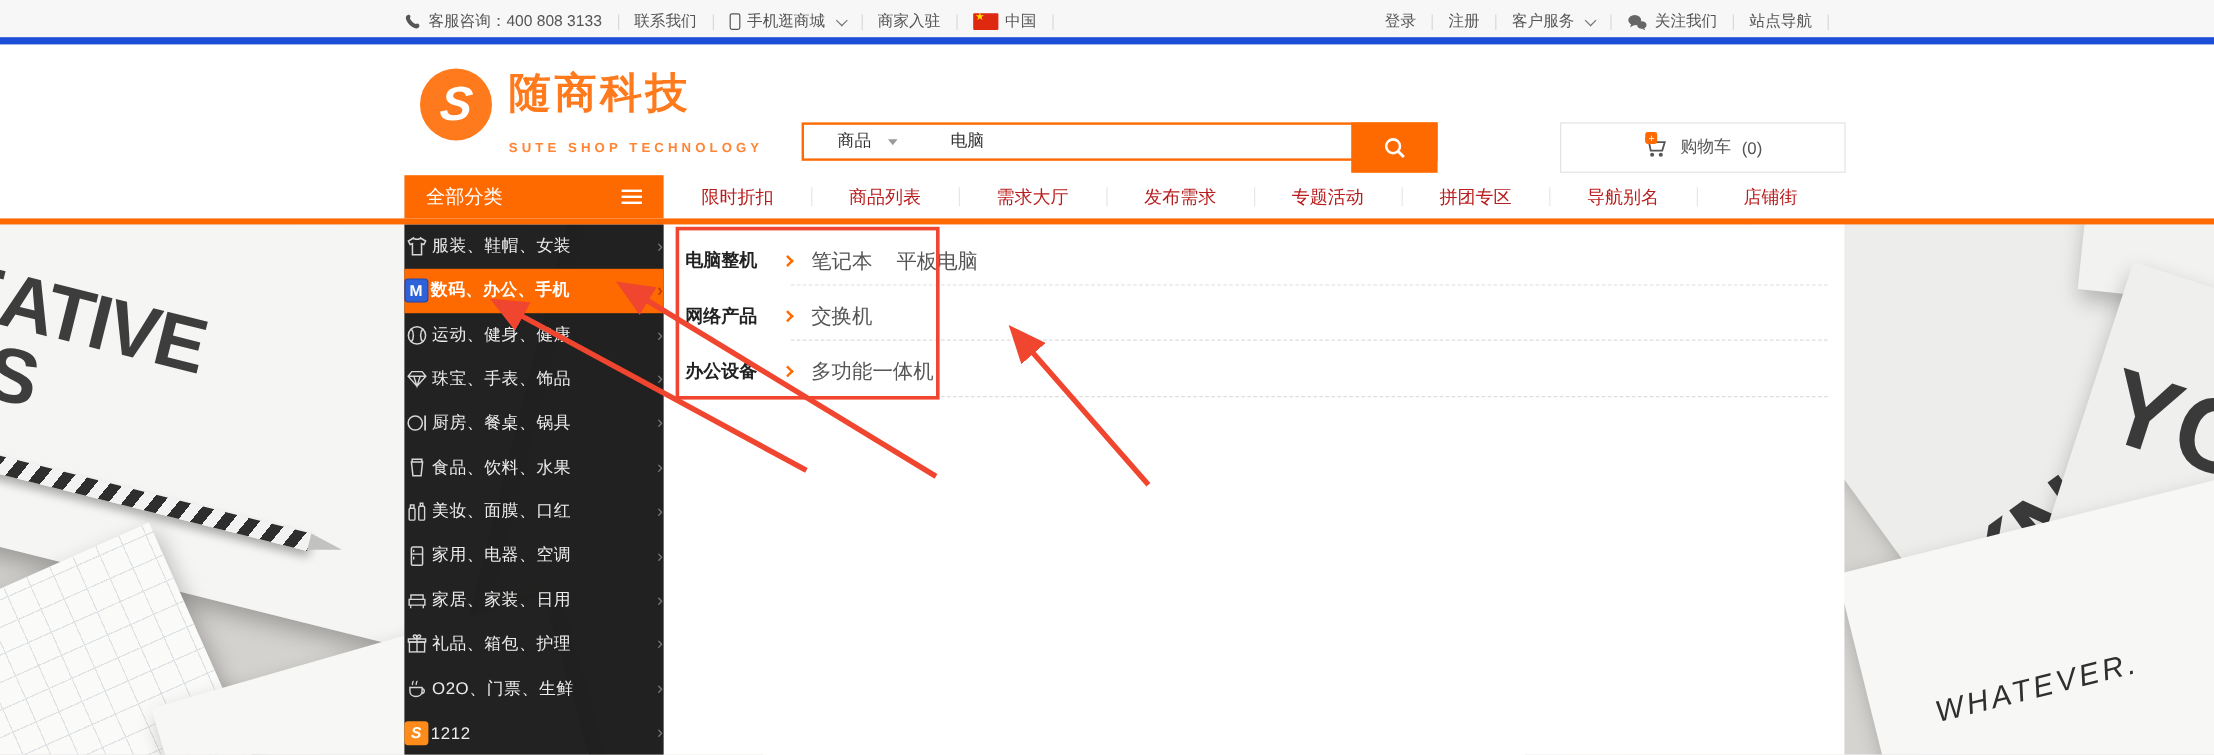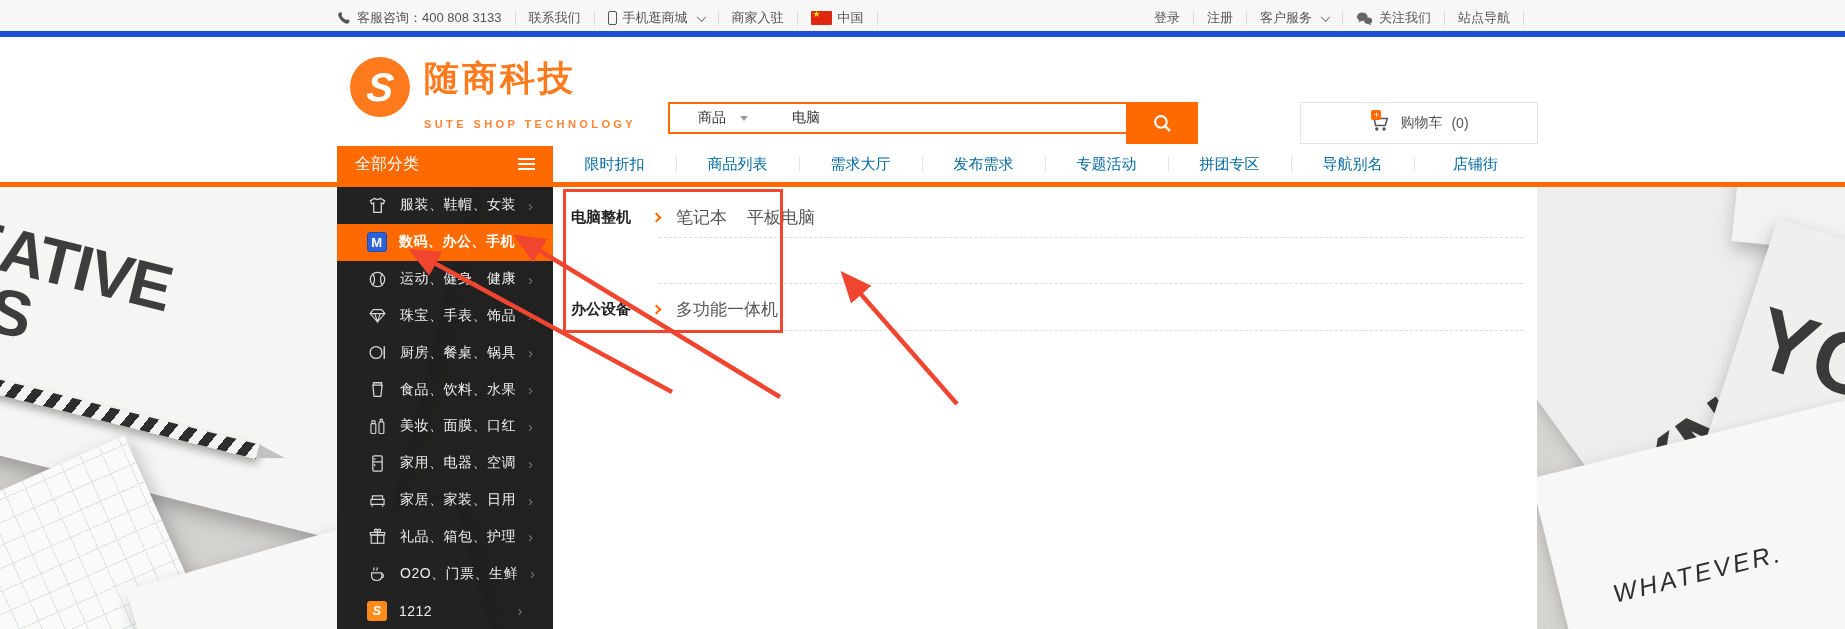--- a/index.html
+++ b/index.html
@@ -36,21 +36,21 @@
 
   .cart { position:absolute; left:1300px; top:65px; width:238px; height:42px; border:1px solid #e3e3e3; background:#fff; display:flex; align-items:center; justify-content:center; gap:9px; font-size:14px; color:#555; cursor:pointer; }
   .cart-ico-wrap { position:relative; display:inline-flex; }
   .cart-badge { position:absolute; left:2px; top:-3px; width:10px; height:10px; background:#ff6a00; color:#fff; font-size:9px; line-height:10px; text-align:center; border-radius:2px; }
 
   
   .navbar { position:absolute; top:146px; left:0; width:1845px; height:36px; background:#fff; z-index:9;padding-left:16px; }
   .allcats { position:absolute; left:337px; top:0; width:216px; height:36px; background:#ff6a00; color:#fff; display:flex; align-items:center; justify-content:space-between; padding:0 18px; font-size:16px; cursor:pointer; }
   .burger { width:17px; height:2px; background:#fff; box-shadow:0 -5px 0 #fff, 0 5px 0 #fff; }
   .nav-items { position:absolute; left:553px; top:0; width:984px; height:36px; display:flex; }
-  .nav-item { flex:1; display:flex; align-items:center; justify-content:center; font-size:15px; color:#0369a1; position:relative; cursor:pointer; }
+  .nav-item { flex:1; display:flex; align-items:center; justify-content:center; font-size:15px; color:#b91c1c; position:relative; cursor:pointer; }
   .nav-item + .nav-item::before { content:""; position:absolute; left:0; top:10px; height:16px; width:1px; background:#e6e6e6; }
   .nav-underline { position:absolute; top:182px; left:0; width:1845px; height:5px; background:#ff6a00; z-index:9; }
 
   
   .photo { position:absolute; top:187px; left:0; width:1845px; height:442px; background:linear-gradient(105deg,#cfcdca,#dedcd9 45%,#d3d1ce); overflow:hidden; z-index:1; }
   .paper { position:absolute; background:#f5f5f3; box-shadow:2px 8px 18px rgba(0,0,0,.25); }
   .paper-creative { left:-140px; top:-190px; width:590px; height:490px; transform:rotate(14deg); }
   .creative-text { position:absolute; left:18px; top:258px; font-size:64px; font-weight:900; color:#3d3d3d; letter-spacing:-2px; line-height:.95; white-space:nowrap; }
   .pencil { position:absolute; left:-30px; top:222px; width:292px; height:15px; transform:rotate(14deg); background:repeating-linear-gradient(115deg,#2e2e2e 0 9px,#f2f2f2 9px 18px); border-radius:8px 0 0 8px; box-shadow:2px 5px 8px rgba(0,0,0,.3); }
   .pencil::after { content:""; position:absolute; right:-28px; top:0; border-top:7.5px solid transparent; border-bottom:7.5px solid transparent; border-left:28px solid #c2c2c0; }
@@ -59,21 +59,21 @@
   .paper-know { left:1485px; top:-160px; width:530px; height:430px; transform:rotate(-36deg); background:#ededeb; }
   .know-text { position:absolute; left:30px; top:300px; font-size:86px; font-weight:900; color:#3a3a3a; letter-spacing:-2px; }
   .paper-top-right { left:1735px; top:-15px; width:170px; height:78px; transform:rotate(6deg); background:#f2f2f1; }
   .paper-yo { left:1728px; top:66px; width:270px; height:280px; transform:rotate(18deg); background:#efefed; }
   .yo-text { position:absolute; left:18px; top:66px; font-size:88px; font-weight:900; color:#3a3a3a; }
   .paper-whatever { left:1562px; top:235px; width:430px; height:310px; transform:rotate(-14deg); background:#f7f7f6; }
   .whatever-text { position:absolute; left:52px; top:118px; font-size:25px; font-style:italic; letter-spacing:3px; color:#2f2f2f; }
 
   
   .sidebar { position:absolute; left:337px; top:187px; width:216px; height:442px; background:rgba(25,25,25,.96); display:flex; flex-direction:column; z-index:5; }
-  .side-item { flex:1; display:flex; align-items:center; gap:12px; padding:0 30px; color:#ededed; font-size:14px; letter-spacing:.5px; cursor:pointer; white-space:nowrap; }
+  .side-item { flex:1; display:flex; align-items:center; gap:2px; padding:0 0; color:#ededed; font-size:14px; letter-spacing:.5px; cursor:pointer; white-space:nowrap; }
   .side-item .schev { margin-left:auto; color:#7a7a7a; font-size:15px; }
   .side-item.active { background:#ff6a00; color:#fff; font-weight:bold; }
   .side-item.active .schev { color:#c24000; font-weight:bold; }
   .sicon { width:21px; height:21px; display:inline-flex; align-items:center; justify-content:center; flex:none; }
   .m-badge { width:20px; height:20px; background:#2e62d9; border:1px solid #1e49b5; border-radius:3px; color:#fff; font-size:13px; font-weight:bold; display:inline-flex; align-items:center; justify-content:center; flex:none; }
   .s-badge { width:20px; height:20px; background:#ff8c1a; border-radius:3px; color:#fff; font-size:13px; font-weight:900; font-style:italic; display:inline-flex; align-items:center; justify-content:center; flex:none; }
 
   
   .content { position:absolute; left:553px; top:187px; width:984px; height:442px; background:#fff; z-index:4; }
   .frow { position:absolute; left:0; height:46px; display:flex; align-items:center; padding-left:18px; }
@@ -361,20 +361,25 @@
 </div>
 
 <div class="content">
   <div class="frow frow-1">
     <span class="fcat">电脑整机</span>
     <span class="fchev"></span>
     <span class="flink">笔记本</span>
     <span class="flink">平板电脑</span>
   </div>
   <div class="dash dash-1"></div>
+  <div class="frow frow-2">
+    <span class="fcat">网络产品</span>
+    <span class="fchev"></span>
+    <span class="flink">交换机</span>
+  </div>
   <div class="dash dash-2"></div>
   <div class="frow frow-3">
     <span class="fcat">办公设备</span>
     <span class="fchev"></span>
     <span class="flink">多功能一体机</span>
   </div>
   <div class="dash dash-3"></div>
 
   <div class="redbox"></div>
 </div>

